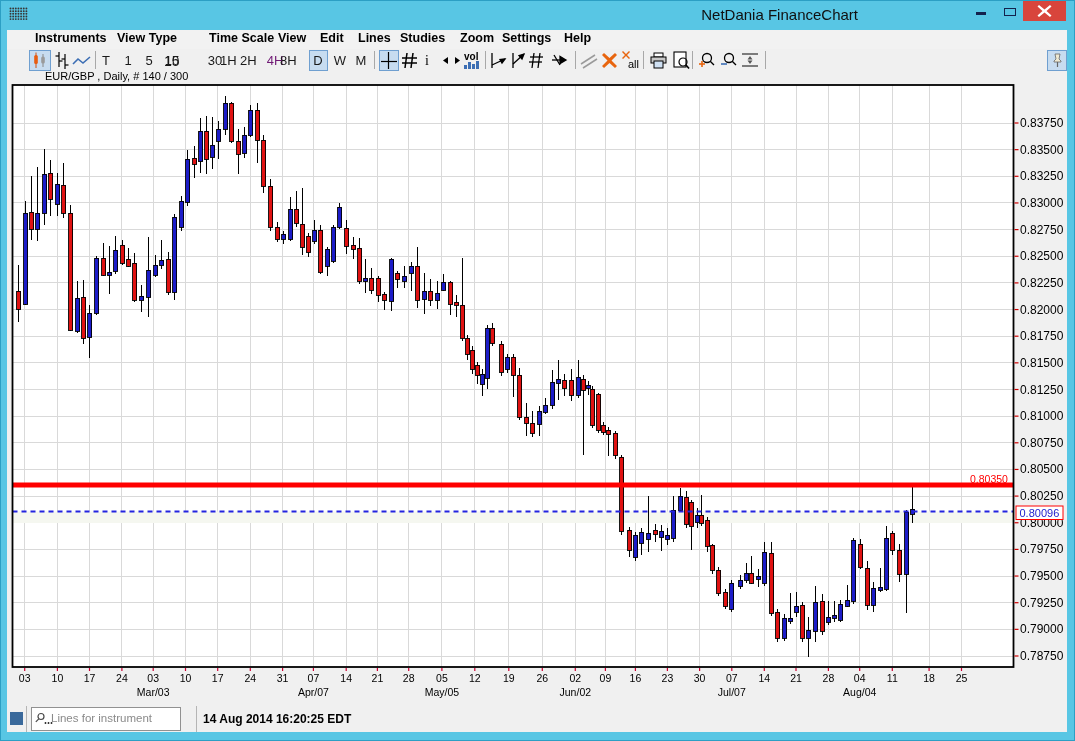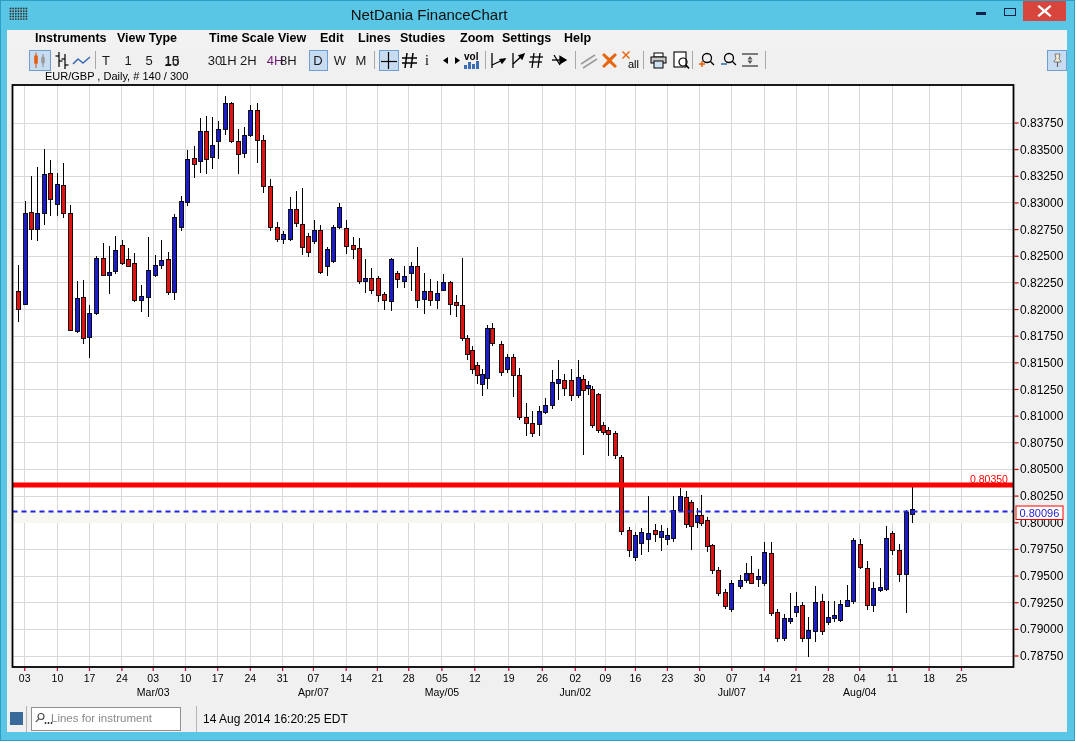--- a/index.html
+++ b/index.html
@@ -49,21 +49,21 @@
       <circle cx="17.4" cy="9.45" r="0.95"></circle>
       <circle cx="1.5" cy="12.1" r="0.95"></circle>
       <circle cx="4.15" cy="12.1" r="0.95"></circle>
       <circle cx="6.8" cy="12.1" r="0.95"></circle>
       <circle cx="9.45" cy="12.1" r="0.95"></circle>
       <circle cx="12.1" cy="12.1" r="0.95"></circle>
       <circle cx="14.75" cy="12.1" r="0.95"></circle>
       <circle cx="17.4" cy="12.1" r="0.95"></circle>
   </g>
 </svg>
-<div class="abs" style="left:0;top:6px;width:858px;text-align:center;font-size:15px;color:#101010">NetDania FinanceChart</div>
+<div class="abs" style="left:0;top:6px;width:858px;text-align:right;font-size:15px;color:#101010">NetDania FinanceChart</div>
 <div class="abs" style="left:976px;top:12px;width:10px;height:2.5px;background:#13224d"></div>
 <div class="abs" style="left:1004px;top:8px;width:12px;height:8px;border:1.5px solid #13224d;background:transparent"></div>
 <div class="abs" style="left:1023px;top:1px;width:43px;height:20px;background:#d8453c"></div>
 <svg class="abs" style="left:1037px;top:4px" width="15" height="14" viewBox="0 0 15 14">
   <path d="M2 1 L7.5 5.5 L13 1 L14.5 2.5 L9.5 7 L14.5 11.5 L13 13 L7.5 8.5 L2 13 L0.5 11.5 L5.5 7 L0.5 2.5 Z" fill="#ffffff"></path>
 </svg>
 
 <div class="abs" style="left:7px;top:30px;width:1060px;height:19px;background:#f2f2f2"></div>
 <div class="abs" style="left:7px;top:31px;height:18px;font-size:12.5px;font-weight:bold;color:#000">
   <span class="abs" style="left:28px">Instruments</span>
@@ -678,13 +678,13 @@
 <div class="abs" style="left:31px;top:707px;width:150px;height:24px;background:#fff;border:1px solid #919191"></div>
 <svg class="abs" style="left:34px;top:711px" width="22" height="15" viewBox="0 0 22 15">
   <circle cx="7" cy="5.5" r="3" fill="none" stroke="#4a4a4a" stroke-width="1.2"></circle>
   <line x1="4.8" y1="7.8" x2="1.8" y2="10.8" stroke="#4a4a4a" stroke-width="1.2"></line>
   <circle cx="11.5" cy="12" r="0.95" fill="#222"></circle>
     <circle cx="14.5" cy="12" r="0.95" fill="#222"></circle>
     <circle cx="17.5" cy="12" r="0.95" fill="#222"></circle>
 </svg>
 <div class="abs" style="left:51px;top:712px;font-size:11.5px;color:#8a8a8a">Lines for instrument</div>
 <div class="abs" style="left:196px;top:706px;width:1px;height:26px;background:#b5b5b5"></div>
-<div class="abs" style="left:203px;top:712px;font-size:12px;font-weight:normal;color:#000">14 Aug 2014 16:20:25 EDT</div>
+<div class="abs" style="left:203px;top:712px;font-size:12px;font-weight:bold;color:#000">14 Aug 2014 16:20:25 EDT</div>
 
 </body></html>

